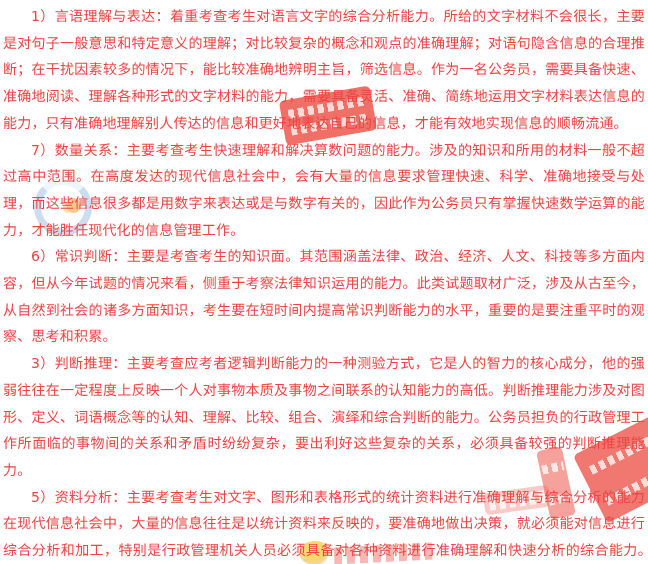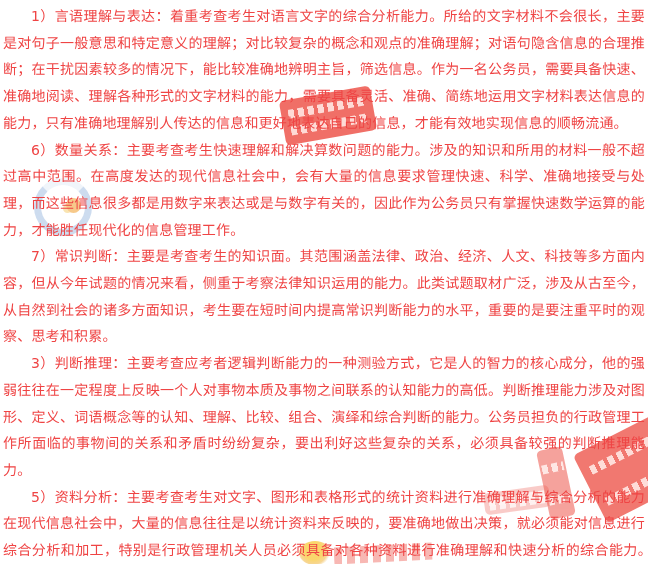--- a/index.html
+++ b/index.html
@@ -116,17 +116,17 @@
   <div class="wm-stamp wm-stamp-a" style="background-color: rgb(238, 87, 77);"></div>
   <div class="wm-stamp wm-stamp-b1" style="background-color: rgb(238, 87, 77);"></div>
   <div class="wm-stamp wm-stamp-b2" style="background-color: rgb(238, 87, 77);"></div>
   <div class="wm-stamp wm-stamp-b3" style="background-color: rgb(238, 87, 77);"></div>
   <div class="wm-dot-yellow"></div>
   <div class="wm-scribble-red"></div>
 </div>
 
 <main class="text-layer">
   <p class="para">1）言语理解与表达：着重考查考生对语言文字的综合分析能力。所给的文字材料不会很长，主要是对句子一般意思和特定意义的理解；对比较复杂的概念和观点的准确理解；对语句隐含信息的合理推断；在干扰因素较多的情况下，能比较准确地辨明主旨，筛选信息。作为一名公务员，需要具备快速、准确地阅读、理解各种形式的文字材料的能力，需要具备灵活、准确、简练地运用文字材料表达信息的能力，只有准确地理解别人传达的信息和更好地表达自己的信息，才能有效地实现信息的顺畅流通。</p>
-  <p class="para">6）数量关系：主要考查考生快速理解和解决算数问题的能力。涉及的知识和所用的材料一般不超过高中范围。在高度发达的现代信息社会中，会有大量的信息要求管理快速、科学、准确地接受与处理，而这些信息很多都是用数字来表达或是与数字有关的，因此作为公务员只有掌握快速数学运算的能力，才能胜任现代化的信息管理工作。</p>
-  <p class="para">7）常识判断：主要是考查考生的知识面。其范围涵盖法律、政治、经济、人文、科技等多方面内容，但从今年试题的情况来看，侧重于考察法律知识运用的能力。此类试题取材广泛，涉及从古至今，从自然到社会的诸多方面知识，考生要在短时间内提高常识判断能力的水平，重要的是要注重平时的观察、思考和积累。</p>
+  <p class="para">7）数量关系：主要考查考生快速理解和解决算数问题的能力。涉及的知识和所用的材料一般不超过高中范围。在高度发达的现代信息社会中，会有大量的信息要求管理快速、科学、准确地接受与处理，而这些信息很多都是用数字来表达或是与数字有关的，因此作为公务员只有掌握快速数学运算的能力，才能胜任现代化的信息管理工作。</p>
+  <p class="para">6）常识判断：主要是考查考生的知识面。其范围涵盖法律、政治、经济、人文、科技等多方面内容，但从今年试题的情况来看，侧重于考察法律知识运用的能力。此类试题取材广泛，涉及从古至今，从自然到社会的诸多方面知识，考生要在短时间内提高常识判断能力的水平，重要的是要注重平时的观察、思考和积累。</p>
   <p class="para">3）判断推理：主要考查应考者逻辑判断能力的一种测验方式，它是人的智力的核心成分，他的强弱往往在一定程度上反映一个人对事物本质及事物之间联系的认知能力的高低。判断推理能力涉及对图形、定义、词语概念等的认知、理解、比较、组合、演绎和综合判断的能力。公务员担负的行政管理工作所面临的事物间的关系和矛盾时纷纷复杂，要出利好这些复杂的关系，必须具备较强的判断推理能力。</p>
   <p class="para">5）资料分析：主要考查考生对文字、图形和表格形式的统计资料进行准确理解与综合分析的能力在现代信息社会中，大量的信息往往是以统计资料来反映的，要准确地做出决策，就必须能对信息进行综合分析和加工，特别是行政管理机关人员必须具备对各种资料进行准确理解和快速分析的综合能力。　正是因为行测复习具有基础性和长期性的特点，内容多而杂，量很大，因此第一轮复习宜早不宜迟。</p>
 </main>
 
 </body></html>

